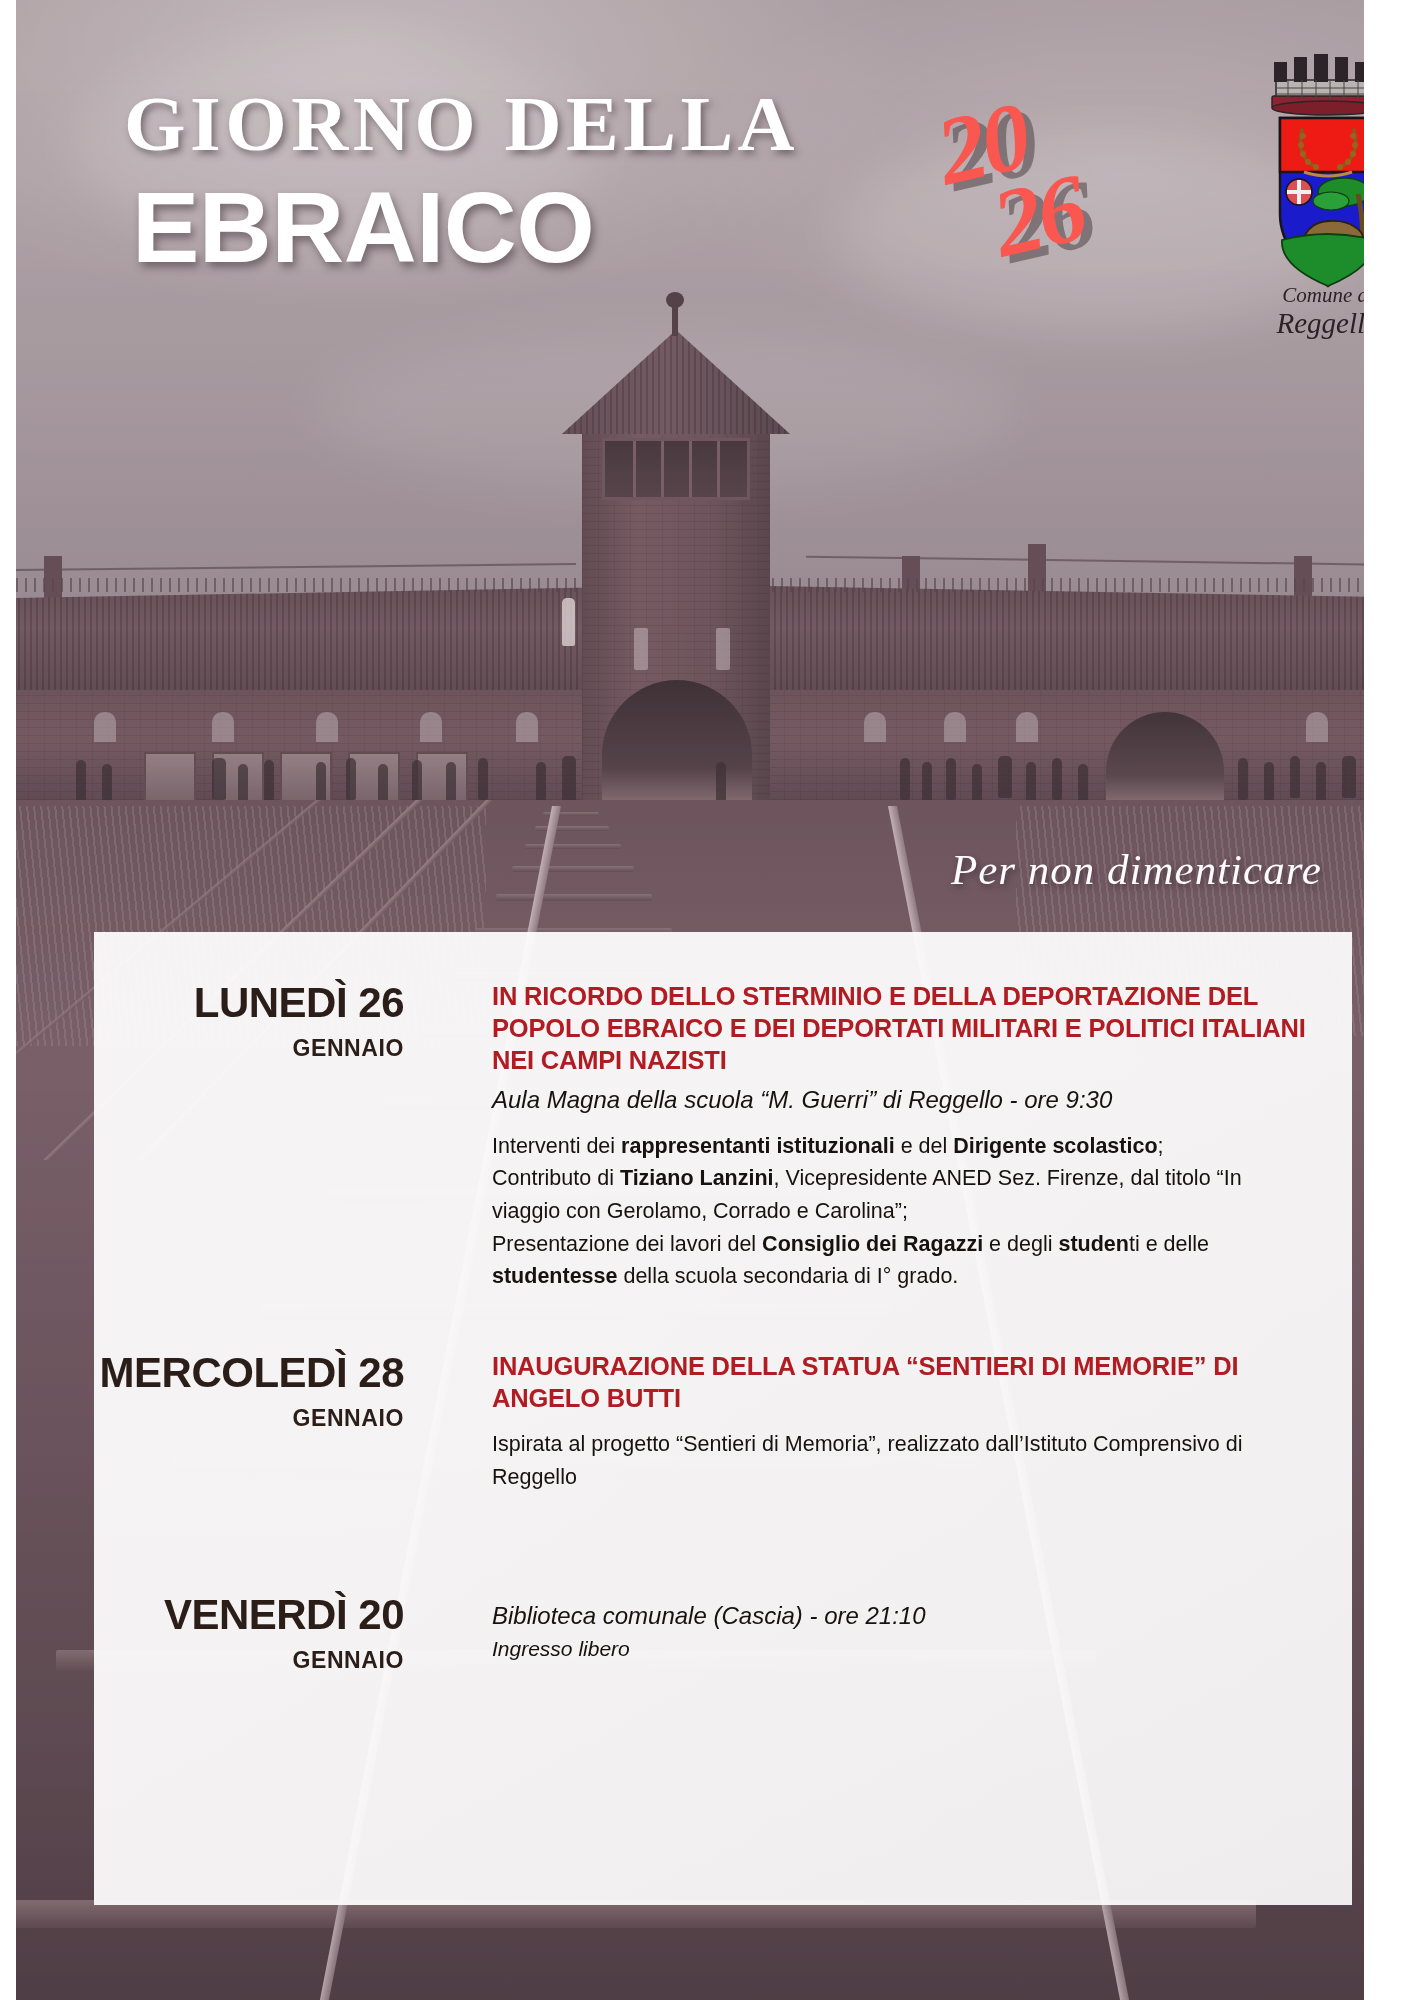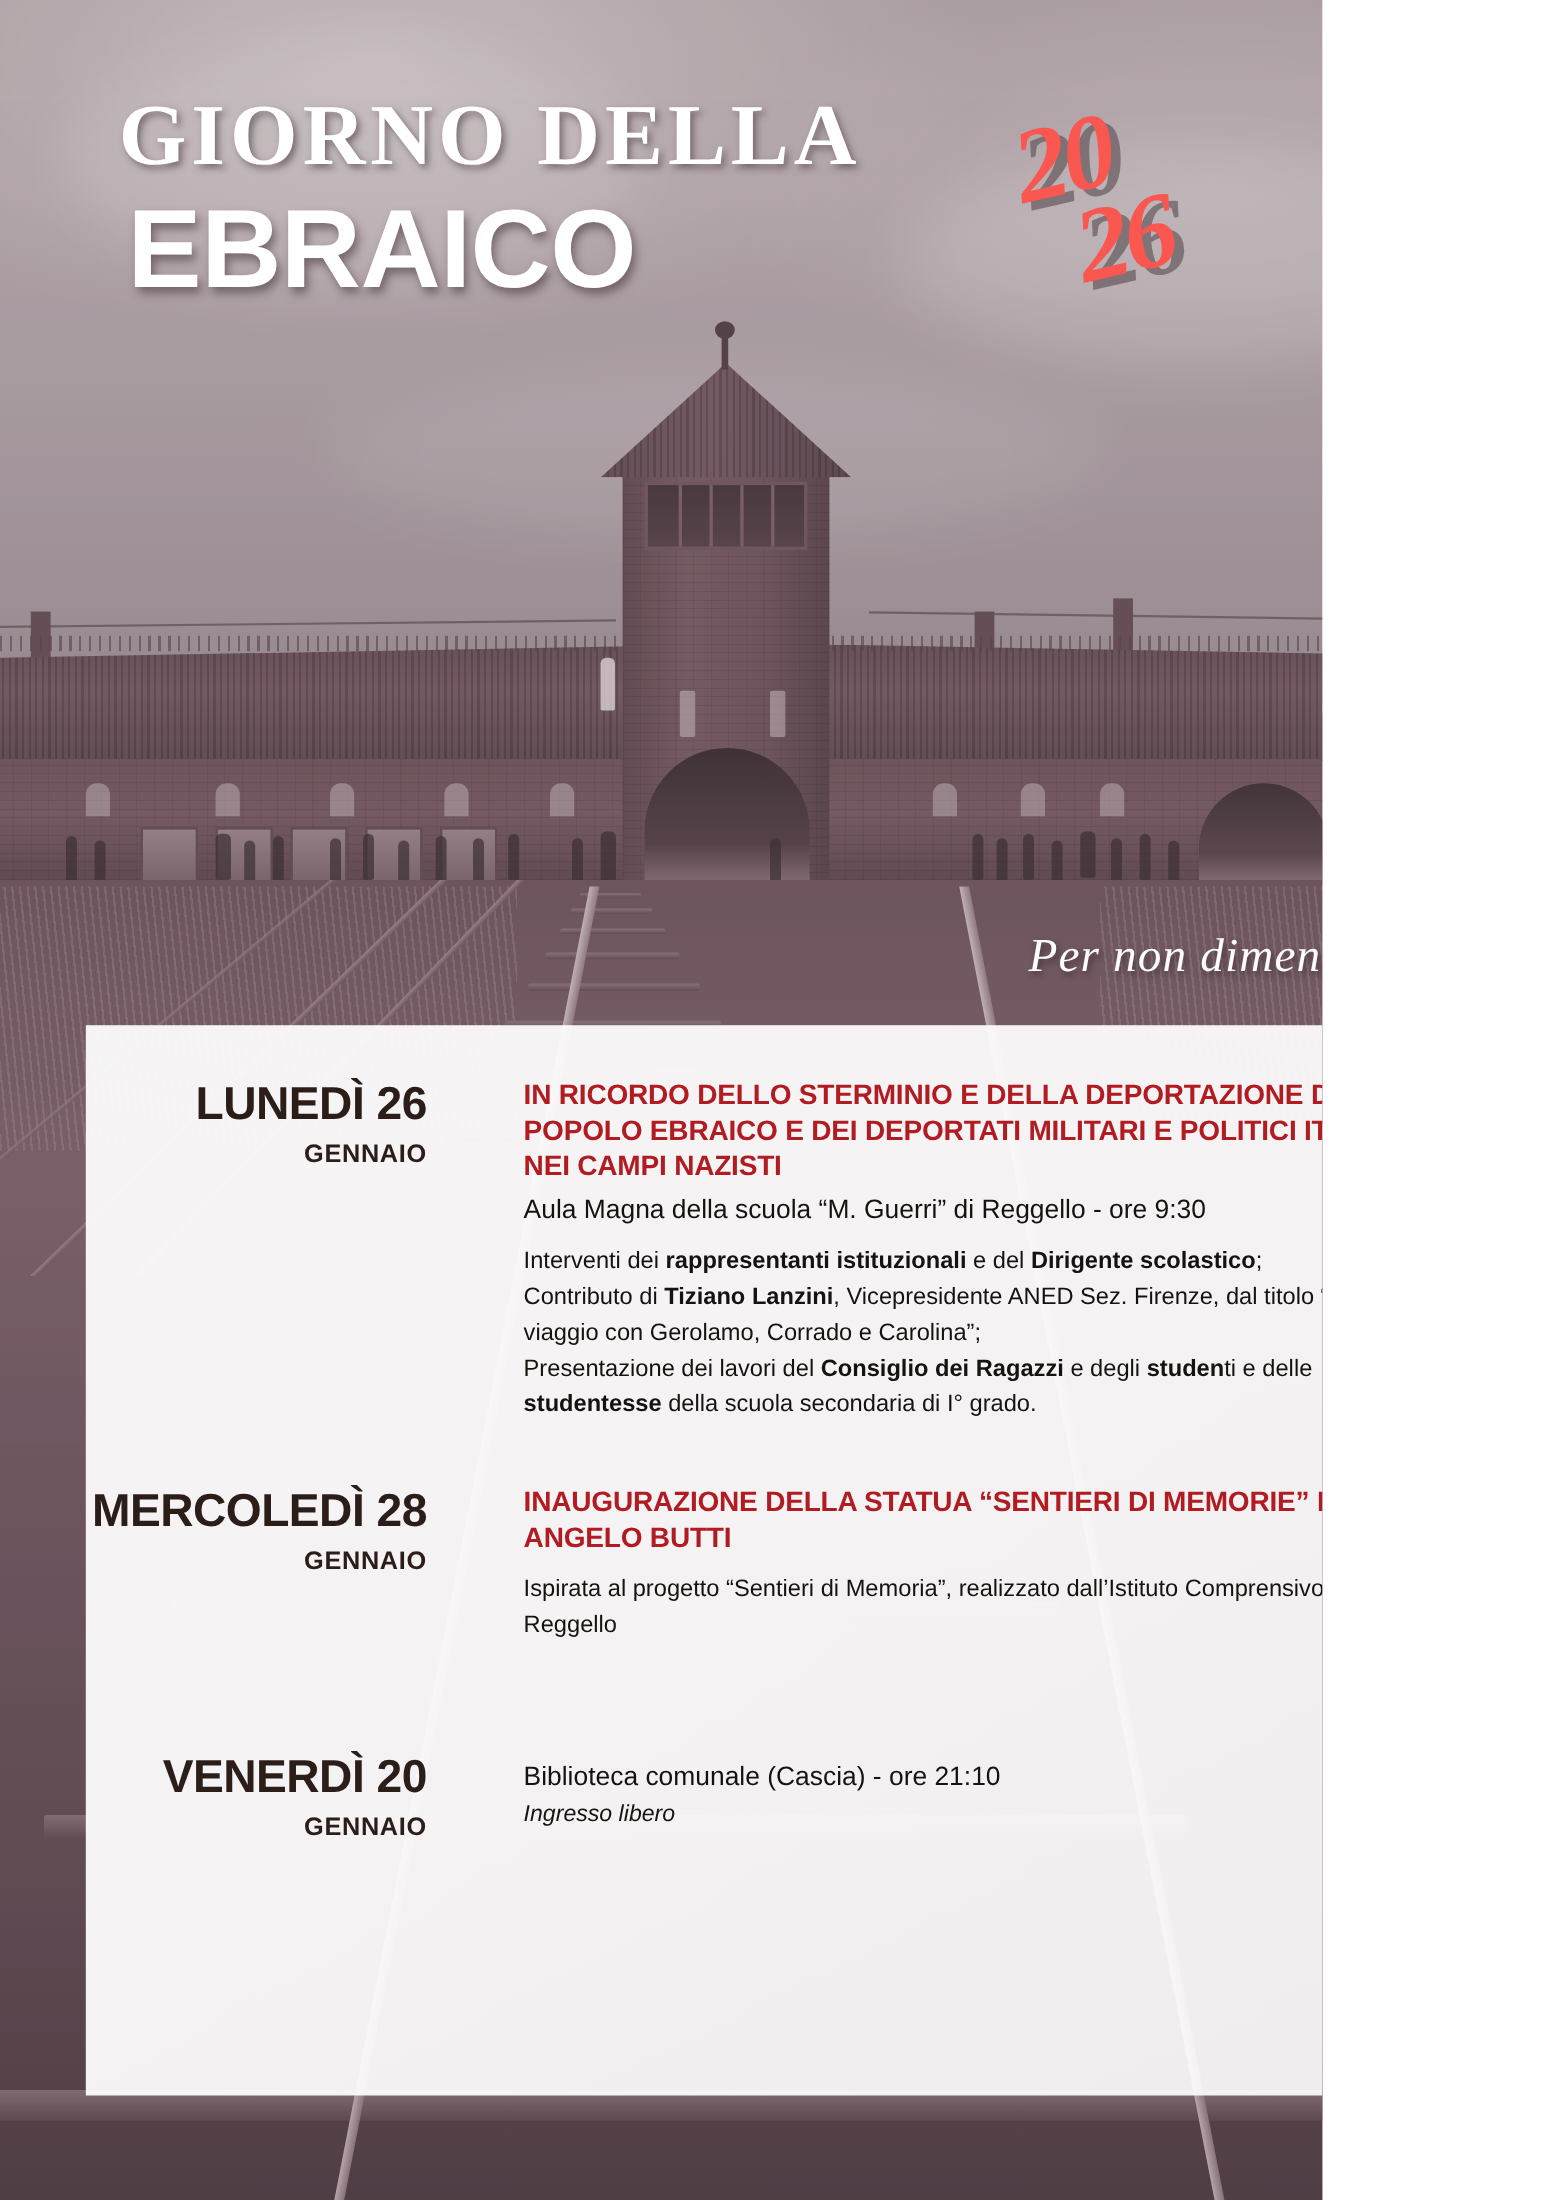--- a/index.html
+++ b/index.html
@@ -1,18 +1,18 @@
 <!DOCTYPE html>
 <html><head>
 <meta charset="utf-8">
 <style>
   html,body{margin:0;padding:0;background:#ffffff;}
   body{width:1414px;height:2000px;font-family:"Liberation Sans",sans-serif;}
 
-  .poster{position:relative;width:1202px;height:2000px;overflow:hidden;background:#b9aeb1;}
+  .poster{position:relative;width:1348px;height:2000px;overflow:hidden;background:#b9aeb1;margin-left:16px;}
 
   
   .photo{position:absolute;inset:0;overflow:hidden;}
 
   
   .sky{position:absolute;left:0;top:0;width:1414px;height:640px;
        background:
          radial-gradient(ellipse 900px 420px at 24% 8%, rgba(255,255,255,.40), rgba(255,255,255,0) 62%),
          radial-gradient(ellipse 700px 300px at 78% 26%, rgba(255,255,255,.22), rgba(255,255,255,0) 65%),
          linear-gradient(to bottom,#b4a8ac 0%,#b8acb0 28%,#b2a6ab 55%,#a89ca2 80%,#9d9197 100%);}
@@ -138,21 +138,21 @@
 
   .event{position:absolute;left:0;width:100%;}
   .ev-date{position:absolute;left:0;width:310px;text-align:right;color:#2b1d18;}
   .ev-day{font-family:"Liberation Sans",sans-serif;font-weight:700;font-size:42px;line-height:1;
     letter-spacing:-0.5px;white-space:nowrap;}
   .ev-month{font-family:"Liberation Sans",sans-serif;font-weight:700;font-size:23px;letter-spacing:.6px;
     margin-top:11px;}
   .ev-body{position:absolute;left:398px;width:815px;}
   .ev-title{font-family:"Liberation Sans",sans-serif;font-weight:700;font-size:25.5px;line-height:1.26;
     color:#b01c22;letter-spacing:-0.2px;margin:0;}
-  .ev-place{font-family:"Liberation Sans",sans-serif;font-size:24px;line-height:1.3;
+  .ev-place{font-family:"Liberation Sans",sans-serif;font-style:italic;font-size:24px;line-height:1.3;
     color:#17120f;margin:8px 0 0 0;}
   .ev-desc{font-family:"Liberation Sans",sans-serif;font-size:21.5px;line-height:1.52;color:#17120f;
     margin:14px 0 0 0;}
   .ev-desc b{font-weight:700;}
   .ev-note{font-family:"Liberation Sans",sans-serif;font-style:italic;font-size:21px;line-height:1.45;
     color:#17120f;margin:3px 0 0 0;}
 </style>
 </head>
 <body>
 

